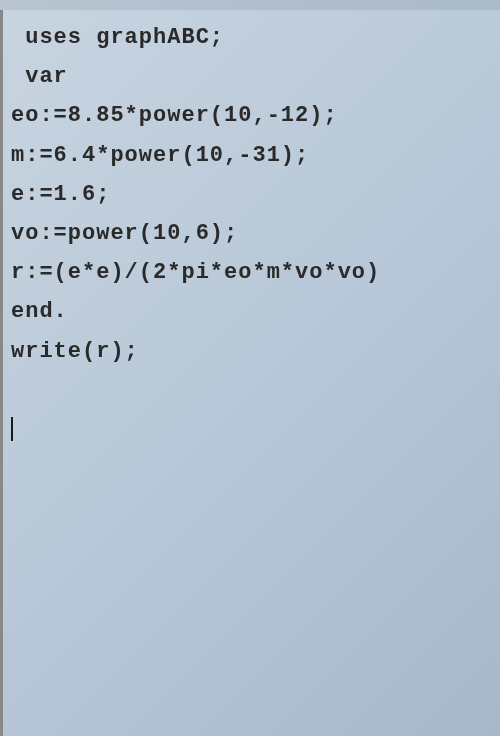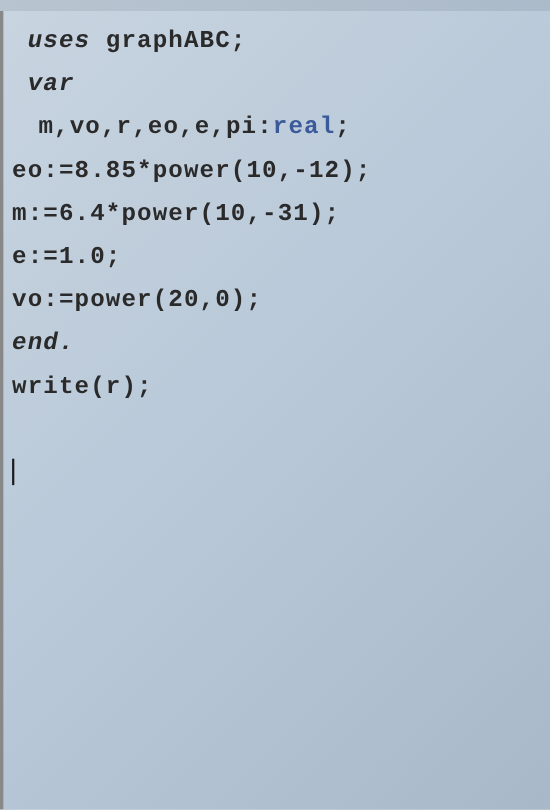--- a/index.html
+++ b/index.html
@@ -26,21 +26,20 @@
       padding: 8px 0;
       line-height: 1.6;
     }
     .code-line {
       padding: 2px 8px;
       white-space: pre;
       letter-spacing: 1px;
     }
     .keyword {
       color: #2a2a2a;
-      font-style: italic;
     }
     .type-keyword {
       color: #3a5a9a;
     }
     .indent {
       padding-left: 32px;
     }
     .cursor {
       display: inline-block;
       width: 2px;
@@ -53,22 +52,22 @@
       0%, 50% { opacity: 1; }
       51%, 100% { opacity: 0; }
     }
   </style>
 </head>
 <body>
 
 <div class="editor">
   <div class="code-line"> <span class="keyword">uses</span><span> graphABC;</span></div>
   <div class="code-line"> <span class="keyword">var</span></div>
-  <div class="code-line indent"><span>m,vo,r,eo,e,pi:</span><span class="type-keyword">real</span><span>;</span></div>
   <div class="code-line"><span>eo:=8.85*power(10,-12);</span></div>
   <div class="code-line"><span>m:=6.4*power(10,-31);</span></div>
-  <div class="code-line"><span>e:=1.0;</span></div>
-  <div class="code-line"><span>vo:=power(20,0);</span></div>
+  <div class="code-line"><span>e:=1.6;</span></div>
+  <div class="code-line"><span>vo:=power(10,6);</span></div>
+  <div class="code-line"><span>r:=(e*e)/(2*pi*eo*m*vo*vo)</span></div>
   <div class="code-line"><span class="keyword">end.</span></div>
   <div class="code-line"><span>write(r);</span></div>
   <div class="code-line"> </div>
   <div class="code-line"><span class="cursor"></span></div>
 </div>
 
 </body></html>

